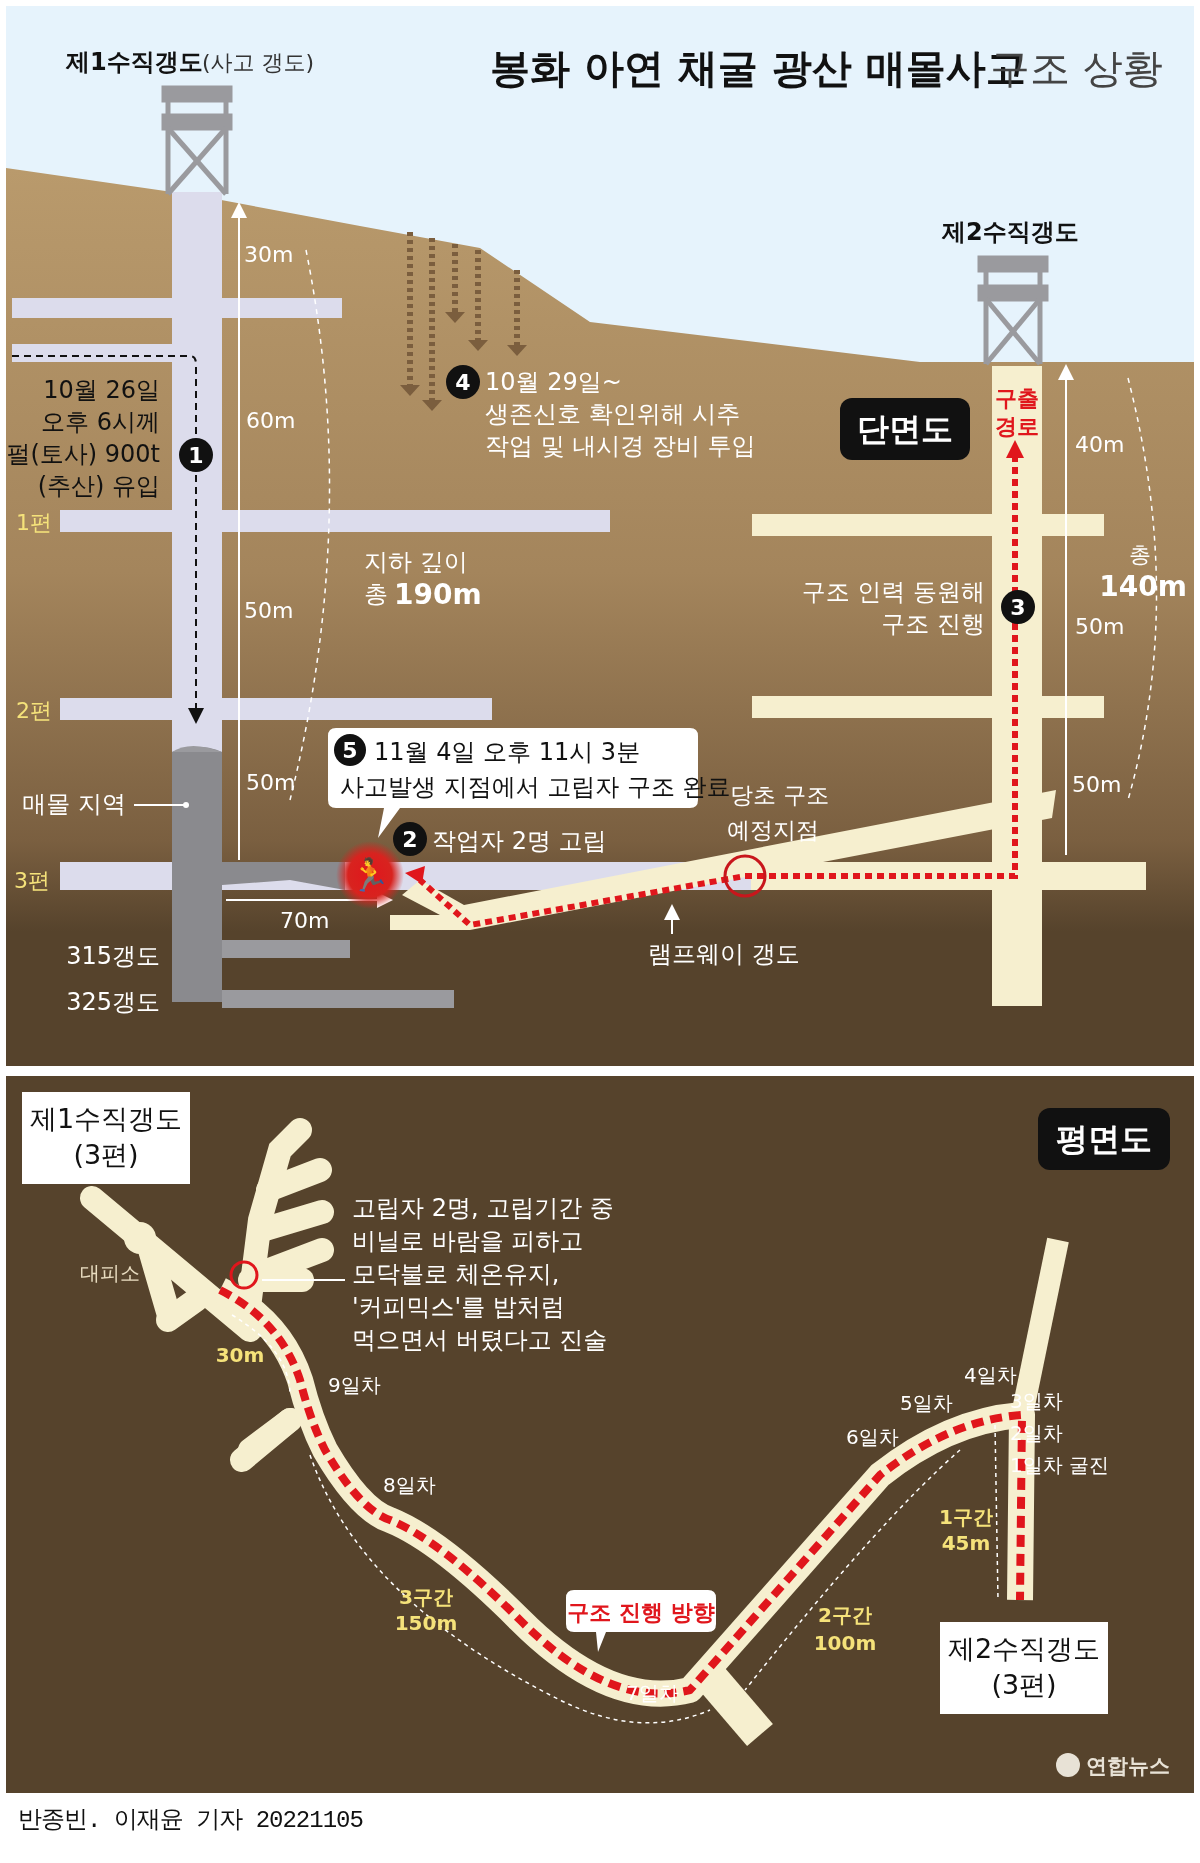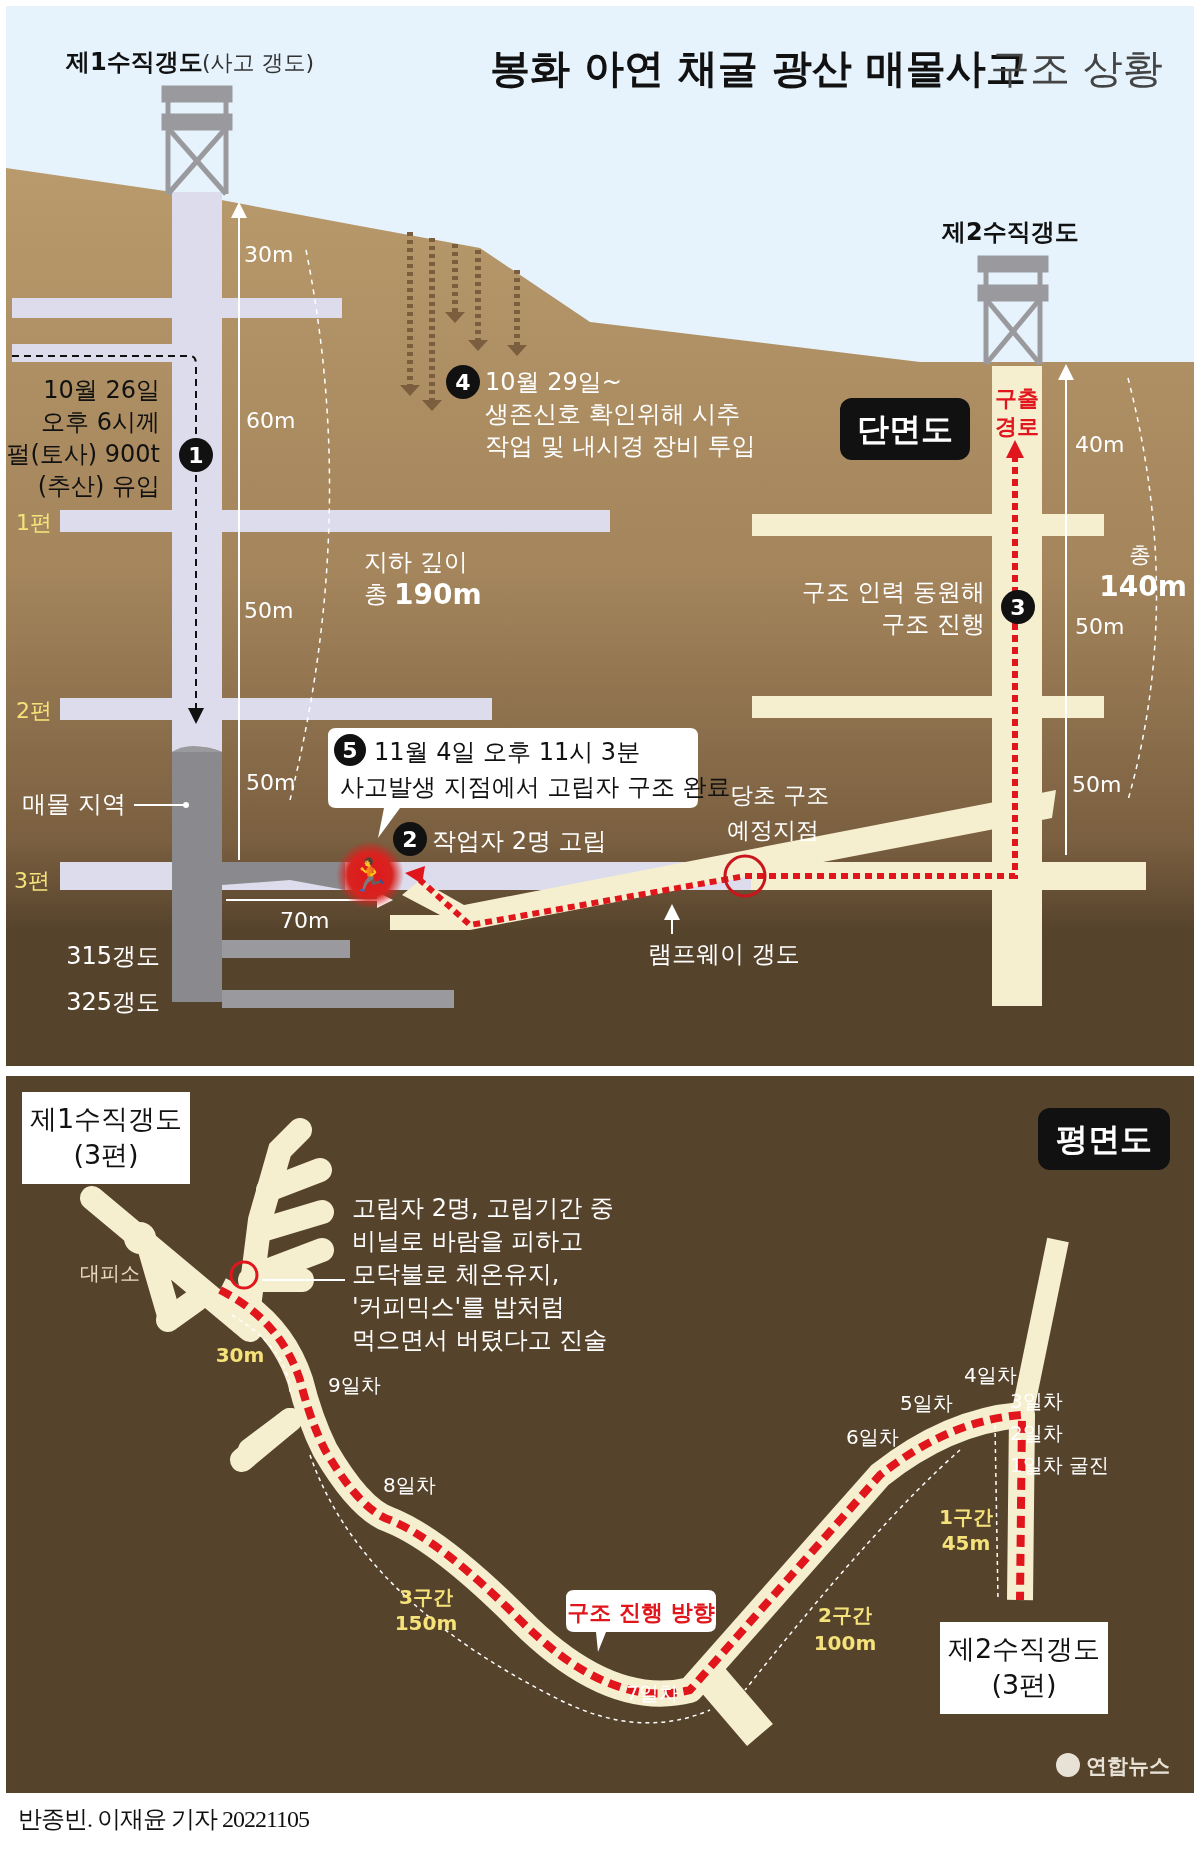--- a/index.html
+++ b/index.html
@@ -1,19 +1,19 @@
 <!DOCTYPE html>
 <html><head>
 <meta charset="utf-8">
 <style>
   html,body{margin:0;padding:0;background:#ffffff;}
   body{width:1200px;height:1863px;position:relative;overflow:hidden;font-family:"DejaVu Sans","Liberation Sans",sans-serif;}
   svg{position:absolute;left:0;top:0;}
   .t{font-family:"DejaVu Sans","Liberation Sans",sans-serif;}
-  .footer{position:absolute;left:18px;top:1803px;font-size:24px;color:#111;font-family:Liberation Serif, serif;letter-spacing:-1px;}
+  .footer{position:absolute;left:18px;top:1803px;font-size:24px;color:#111;font-family:Liberation Mono, monospace;letter-spacing:-1px;}
 </style>
 </head>
 <body>
 
 <svg width="1200" height="1863" viewBox="0 0 1200 1863" xmlns="http://www.w3.org/2000/svg">
   <defs>
     <linearGradient id="soil" x1="0" y1="0" x2="0" y2="1">
       <stop offset="0" stop-color="#b99a6c"></stop>
       <stop offset="0.45" stop-color="#a4855c"></stop>
       <stop offset="0.75" stop-color="#7a5f40"></stop>

